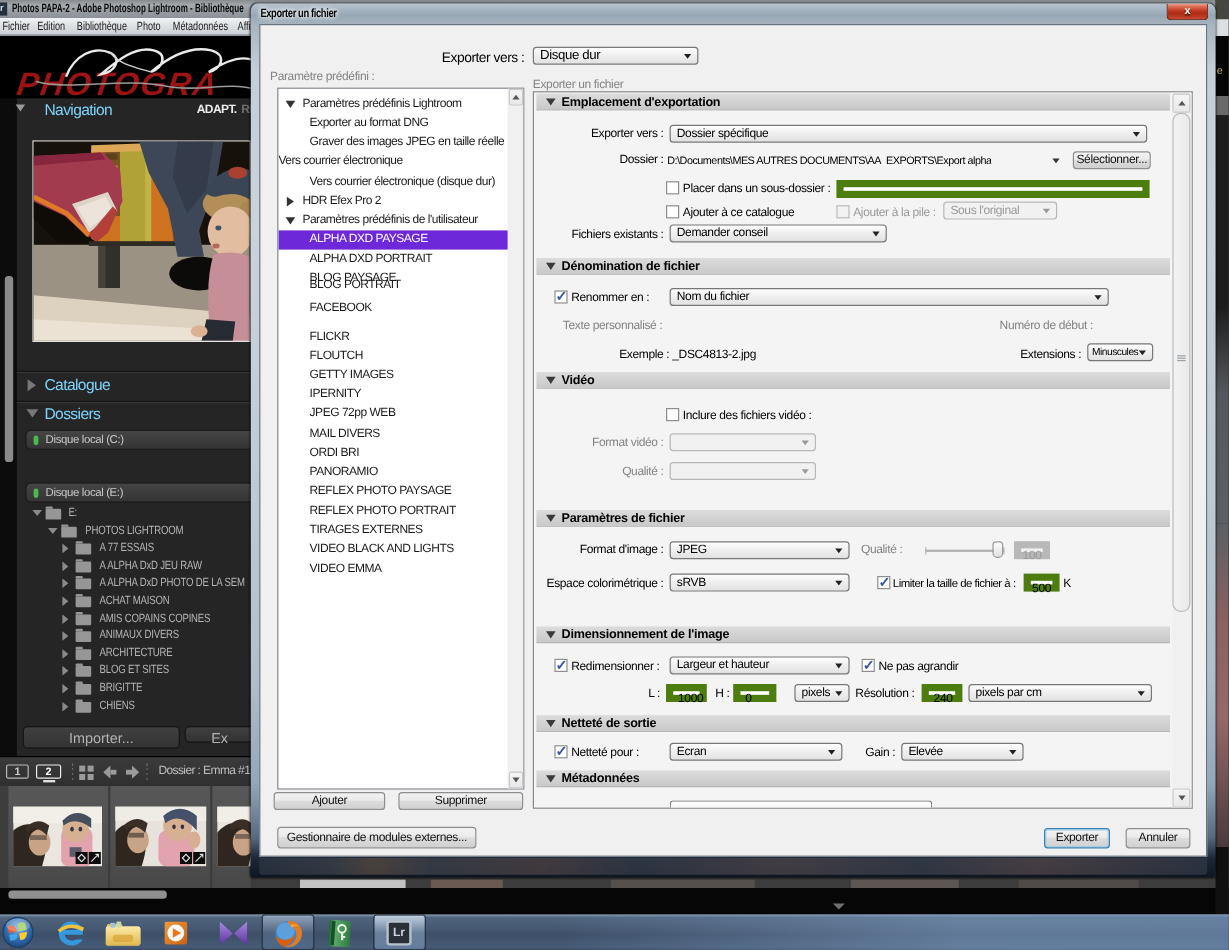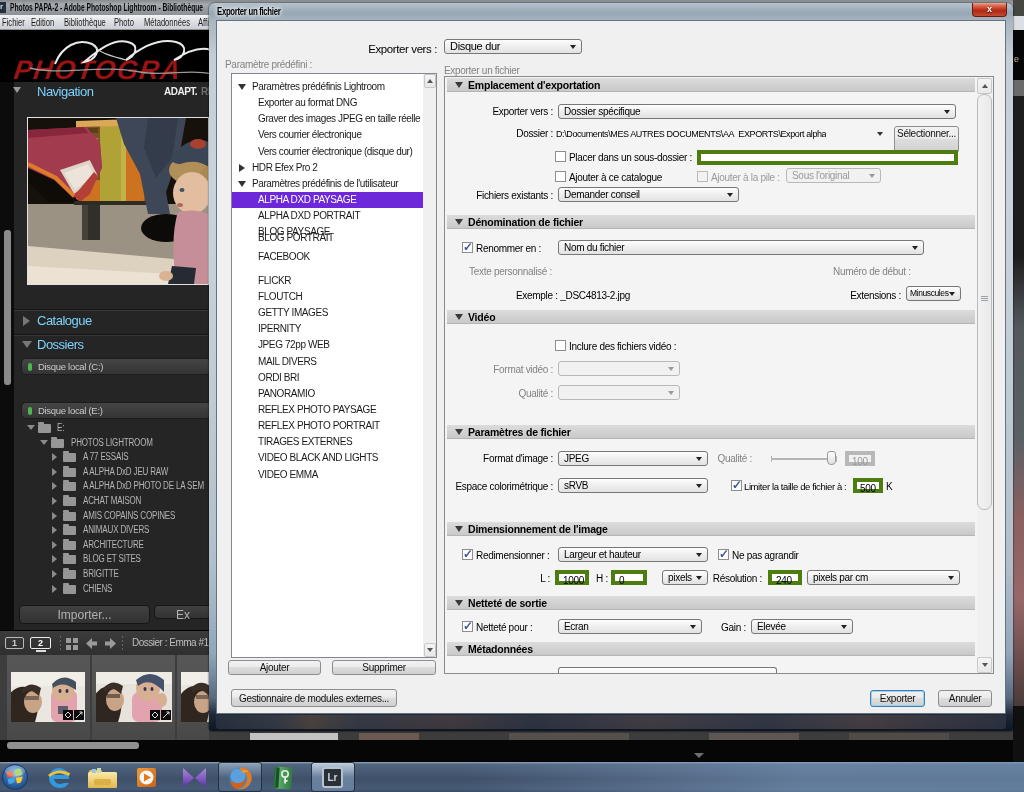--- a/index.html
+++ b/index.html
@@ -40,21 +40,21 @@
 #dlg{left:209px;top:3px;width:804px;height:728px;border-radius:6px 6px 3px 3px;background:linear-gradient(180deg,#b6c3cf 0px,#97a7b5 10px,#a9b5bf 18px,#c3ced6 55px,#c9d3db 180px,#c0ccd5 380px,#b0bfcb 560px,#93a7ba 650px,#57697f 695px,#1d2838 712px,#0e1522 728px);box-shadow:0 0 2px #000}
 #dtitle{position:absolute;left:8px;top:3px;font-size:10px;font-weight:700;letter-spacing:-.4px;color:#000;text-shadow:0 0 5px #fff,0 0 5px #fff;transform:scaleX(.78);transform-origin:0 0}
 #dclose{position:absolute;left:763px;top:0;width:35px;height:14px;border-radius:0 0 4px 4px;background:linear-gradient(180deg,#eca695 0%,#dd6f57 18%,#c23b24 45%,#ad2a14 60%,#c54a30 100%);border:1px solid #6e1a10;border-top:none;color:#fff;font-size:9px;font-weight:700;text-align:center;line-height:12px;text-shadow:0 1px 1px #5a0f08}
 #dc{position:absolute;left:7px;top:17px;width:790px;height:694px;background:#f0f0f0;border:1px solid #66727e;font-size:10px;letter-spacing:-.3px;color:#000}
 .lbl{position:absolute;text-align:right;white-space:nowrap}
 .glbl{position:absolute;color:#838383;white-space:nowrap}
 .combo{position:absolute;height:15px;border:1px solid #777;border-radius:3px;background:linear-gradient(180deg,#fefefe,#f1f1f1 40%,#e2e2e2);line-height:13px;padding-left:5px;white-space:nowrap;overflow:hidden}
 .combo:after{content:"";position:absolute;right:5px;top:5px;width:0;height:0;border-top:4px solid #222;border-left:3.5px solid transparent;border-right:3.5px solid transparent}
 .combo.dis{border-color:#b8b8b8;background:#f1f1f1;color:#9a9a9a}
 .combo.dis:after{border-top-color:#999}
-.tin{position:absolute;height:15px;border:4px solid #4d7c0f;background:#fff;line-height:13px;padding-left:4px}
+.tin{position:absolute;height:15px;border:6px solid #4d7c0f;background:#fff;line-height:13px;padding-left:4px}
 .tin.dis{border-color:#b8b8b8;background:#f1f1f1;color:#9a9a9a}
 .cb{position:absolute;width:11px;height:11px;border:1px solid #8e8e8e;background:#fff}
 .cb.on:after{content:"\2713";position:absolute;left:0px;top:-3px;font-size:12px;font-weight:700;color:#3a57a8}
 .cb.dis{border-color:#bbb;background:#f2f2f2}
 .btn{position:absolute;border:1px solid #8e8e8e;border-radius:3px;background:linear-gradient(180deg,#f2f2f2 0%,#ebebeb 45%,#dddddd 50%,#d0d0d0 100%);text-align:center;color:#111}
 .hdr{position:absolute;left:2px;width:528px;height:14px;background:linear-gradient(180deg,#dcdcdc,#c9c9c9);border-bottom:1px solid #b5b5b5;font-weight:700;font-size:10.5px;line-height:14px;padding-left:21px;letter-spacing:-.2px}
 .hdr:before{content:"";position:absolute;left:8px;top:4px;width:0;height:0;border-top:6px solid #3a3a3a;border-left:4px solid transparent;border-right:4px solid transparent}
 #panel{position:absolute;left:227px;top:55px;width:550px;height:598px;border:1px solid #8a8a8a;background:#f4f4f4;overflow:hidden}
 #lbox{position:absolute;left:14px;top:52px;width:206px;height:585px;border:1px solid #828790;background:#fff;overflow:hidden;font-size:10px;letter-spacing:-.4px}
 .lrow{position:absolute;left:0;width:192px;height:16px;line-height:16px;white-space:nowrap;color:#1a1a1a}
@@ -379,21 +379,21 @@
 <div id="dclose">x</div>
 <div id="dc">
 <div class="lbl" style="left:120px;top:22px;width:100px;font-size:11.5px;letter-spacing:-.4px">Exporter vers :</div>
 <div class="combo" style="left:227px;top:18px;width:138px;font-size:11px">Disque dur</div>
 <div class="glbl" style="left:8px;top:38px">Paramètre prédéfini :</div>
 <div class="glbl" style="left:227px;top:44px">Exporter un fichier</div>
 <div id="lbox">
 <div class="lrow" style="top:5.0px;padding-left:20px"><span style="position:absolute;left:6px;top:5px;width:0;height:0;border-top:6px solid #333;border-left:4px solid transparent;border-right:4px solid transparent"></span>Paramètres prédéfinis Lightroom</div>
 <div class="lrow" style="top:21.1px;padding-left:26px">Exporter au format DNG</div>
 <div class="lrow" style="top:37.3px;padding-left:26px">Graver des images JPEG en taille réelle</div>
-<div class="lrow" style="top:53.4px;padding-left:26px">Vers courrier électronique</div>
+<div class="lrow" style="top:53.4px;">Vers courrier électronique</div>
 <div class="lrow" style="top:69.6px;padding-left:26px">Vers courrier électronique (disque dur)</div>
 <div class="lrow" style="top:85.8px;padding-left:20px"><span style="position:absolute;left:7px;top:4px;width:0;height:0;border-left:6px solid #333;border-top:4px solid transparent;border-bottom:4px solid transparent"></span>HDR Efex Pro 2</div>
 <div class="lrow" style="top:101.9px;padding-left:20px"><span style="position:absolute;left:6px;top:5px;width:0;height:0;border-top:6px solid #333;border-left:4px solid transparent;border-right:4px solid transparent"></span>Paramètres prédéfinis de l'utilisateur</div>
 <div class="lrow sel" style="top:118.0px;padding-left:26px">ALPHA DXD PAYSAGE</div>
 <div class="lrow" style="top:134.2px;padding-left:26px">ALPHA DXD PORTRAIT</div>
 <div class="lrow" style="top:150.3px;padding-left:26px">BLOG PAYSAGE</div>
 <div class="lrow" style="top:156px;padding-left:26px">BLOG PORTRAIT</div>
 <div class="lrow" style="top:175px;padding-left:26px">FACEBOOK</div>
 <div class="lrow" style="top:198.8px;padding-left:26px">FLICKR</div>
 <div class="lrow" style="top:214.9px;padding-left:26px">FLOUTCH</div>
@@ -429,21 +429,21 @@
 <div class="hdr" style="top:233px">Vidéo</div>
 <div class="hdr" style="top:348px">Paramètres de fichier</div>
 <div class="hdr" style="top:445px">Dimensionnement de l'image</div>
 <div class="hdr" style="top:519px">Netteté de sortie</div>
 <div class="hdr" style="top:565px">Métadonnées</div>
 <div class="lbl" style="right:440px;top:29px;width:150px">Exporter vers :</div>
 <div class="combo" style="left:113px;top:27px;width:398px">Dossier spécifique</div>
 <div class="lbl" style="right:440px;top:51px;width:150px">Dossier :</div>
 <div class="ab" style="left:111px;top:52px;white-space:nowrap;font-size:9px;letter-spacing:-.4px;width:270px;overflow:hidden">D:\Documents\MES AUTRES DOCUMENTS\AA&nbsp; EXPORTS\Export alpha DxD</div>
 <div class="ab" style="left:432px;top:55px;width:0;height:0;border-top:4px solid #333;border-left:3.5px solid transparent;border-right:3.5px solid transparent"></div>
-<div class="btn" style="left:449px;top:49px;width:65px;height:27px;line-height:14px">Sélectionner...</div>
+<div class="btn" style="left:449px;top:49px;width:65px;height:15px;line-height:14px">Sélectionner...</div>
 <div class="cb" style="left:110px;top:74px"></div>
 <div class="ab" style="left:124px;top:75px">Placer dans un sous-dossier :</div>
 <div class="tin" style="left:252px;top:73px;width:261px"></div>
 <div class="cb" style="left:110px;top:94px"></div>
 <div class="ab" style="left:124px;top:95px">Ajouter à ce catalogue</div>
 <div class="cb dis" style="left:252px;top:94px"></div>
 <div class="ab" style="left:266px;top:95px;color:#9a9a9a">Ajouter à la pile :</div>
 <div class="combo dis" style="left:341px;top:91px;width:95px">Sous l'original</div>
 <div class="lbl" style="right:440px;top:113px;width:150px">Fichiers existants :</div>
 <div class="combo" style="left:113px;top:110px;width:181px">Demander conseil</div>

